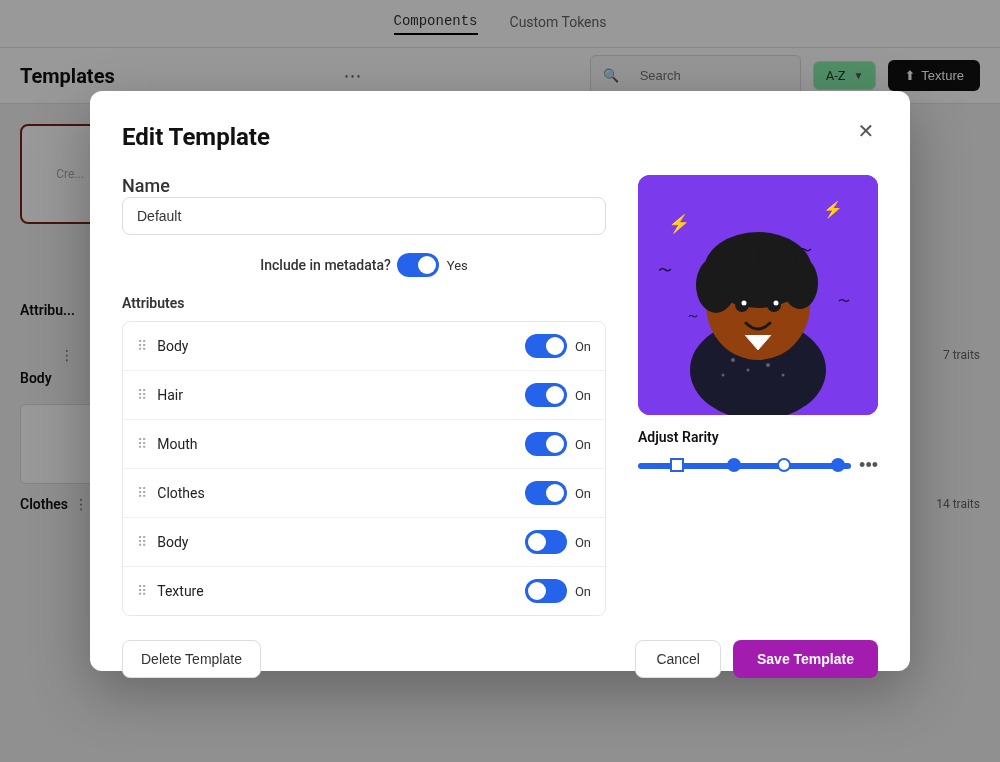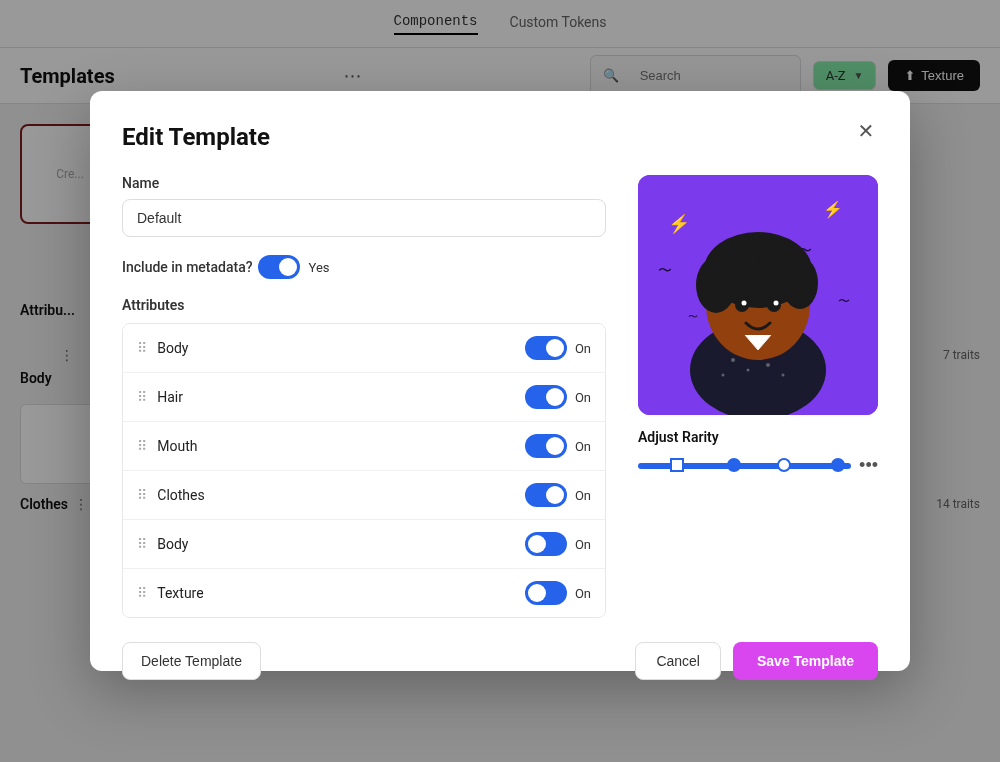--- a/index.html
+++ b/index.html
@@ -163,41 +163,41 @@
     .modal-left {
       flex: 1;
     }
 
     .modal-right {
       width: 240px;
       flex-shrink: 0;
     }
 
     .field-label {
-      font-size: 14px;
+      font-size: 18px;
       font-weight: 500;
       color: #333;
-      margin-bottom: 8px;
+      margin-bottom: 1px;
     }
 
     .field-input {
       width: 100%;
       border: 1px solid #ddd;
       border-radius: 8px;
       padding: 10px 14px;
       font-size: 14px;
       color: #333;
       outline: none;
       margin-bottom: 18px;
     }
 
     .metadata-row {
       display: flex;
       align-items: center;
-      justify-content: flex-start;
+      justify-content: center;
       margin-bottom: 18px;
     }
 
     .metadata-label {
       font-size: 14px;
       color: #333;
       font-weight: 500;
     }
 
     .toggle-group {
@@ -357,21 +357,21 @@
       background: #fff;
       border: 1px solid #ddd;
       border-radius: 8px;
       padding: 10px 20px;
       font-size: 14px;
       color: #333;
       cursor: pointer;
     }
 
     .save-btn {
-      background: #d946ef;
+      background: #a21caf;
       color: #fff;
       border: none;
       border-radius: 8px;
       padding: 10px 24px;
       font-size: 14px;
       font-weight: 600;
       cursor: pointer;
     }
 
     

